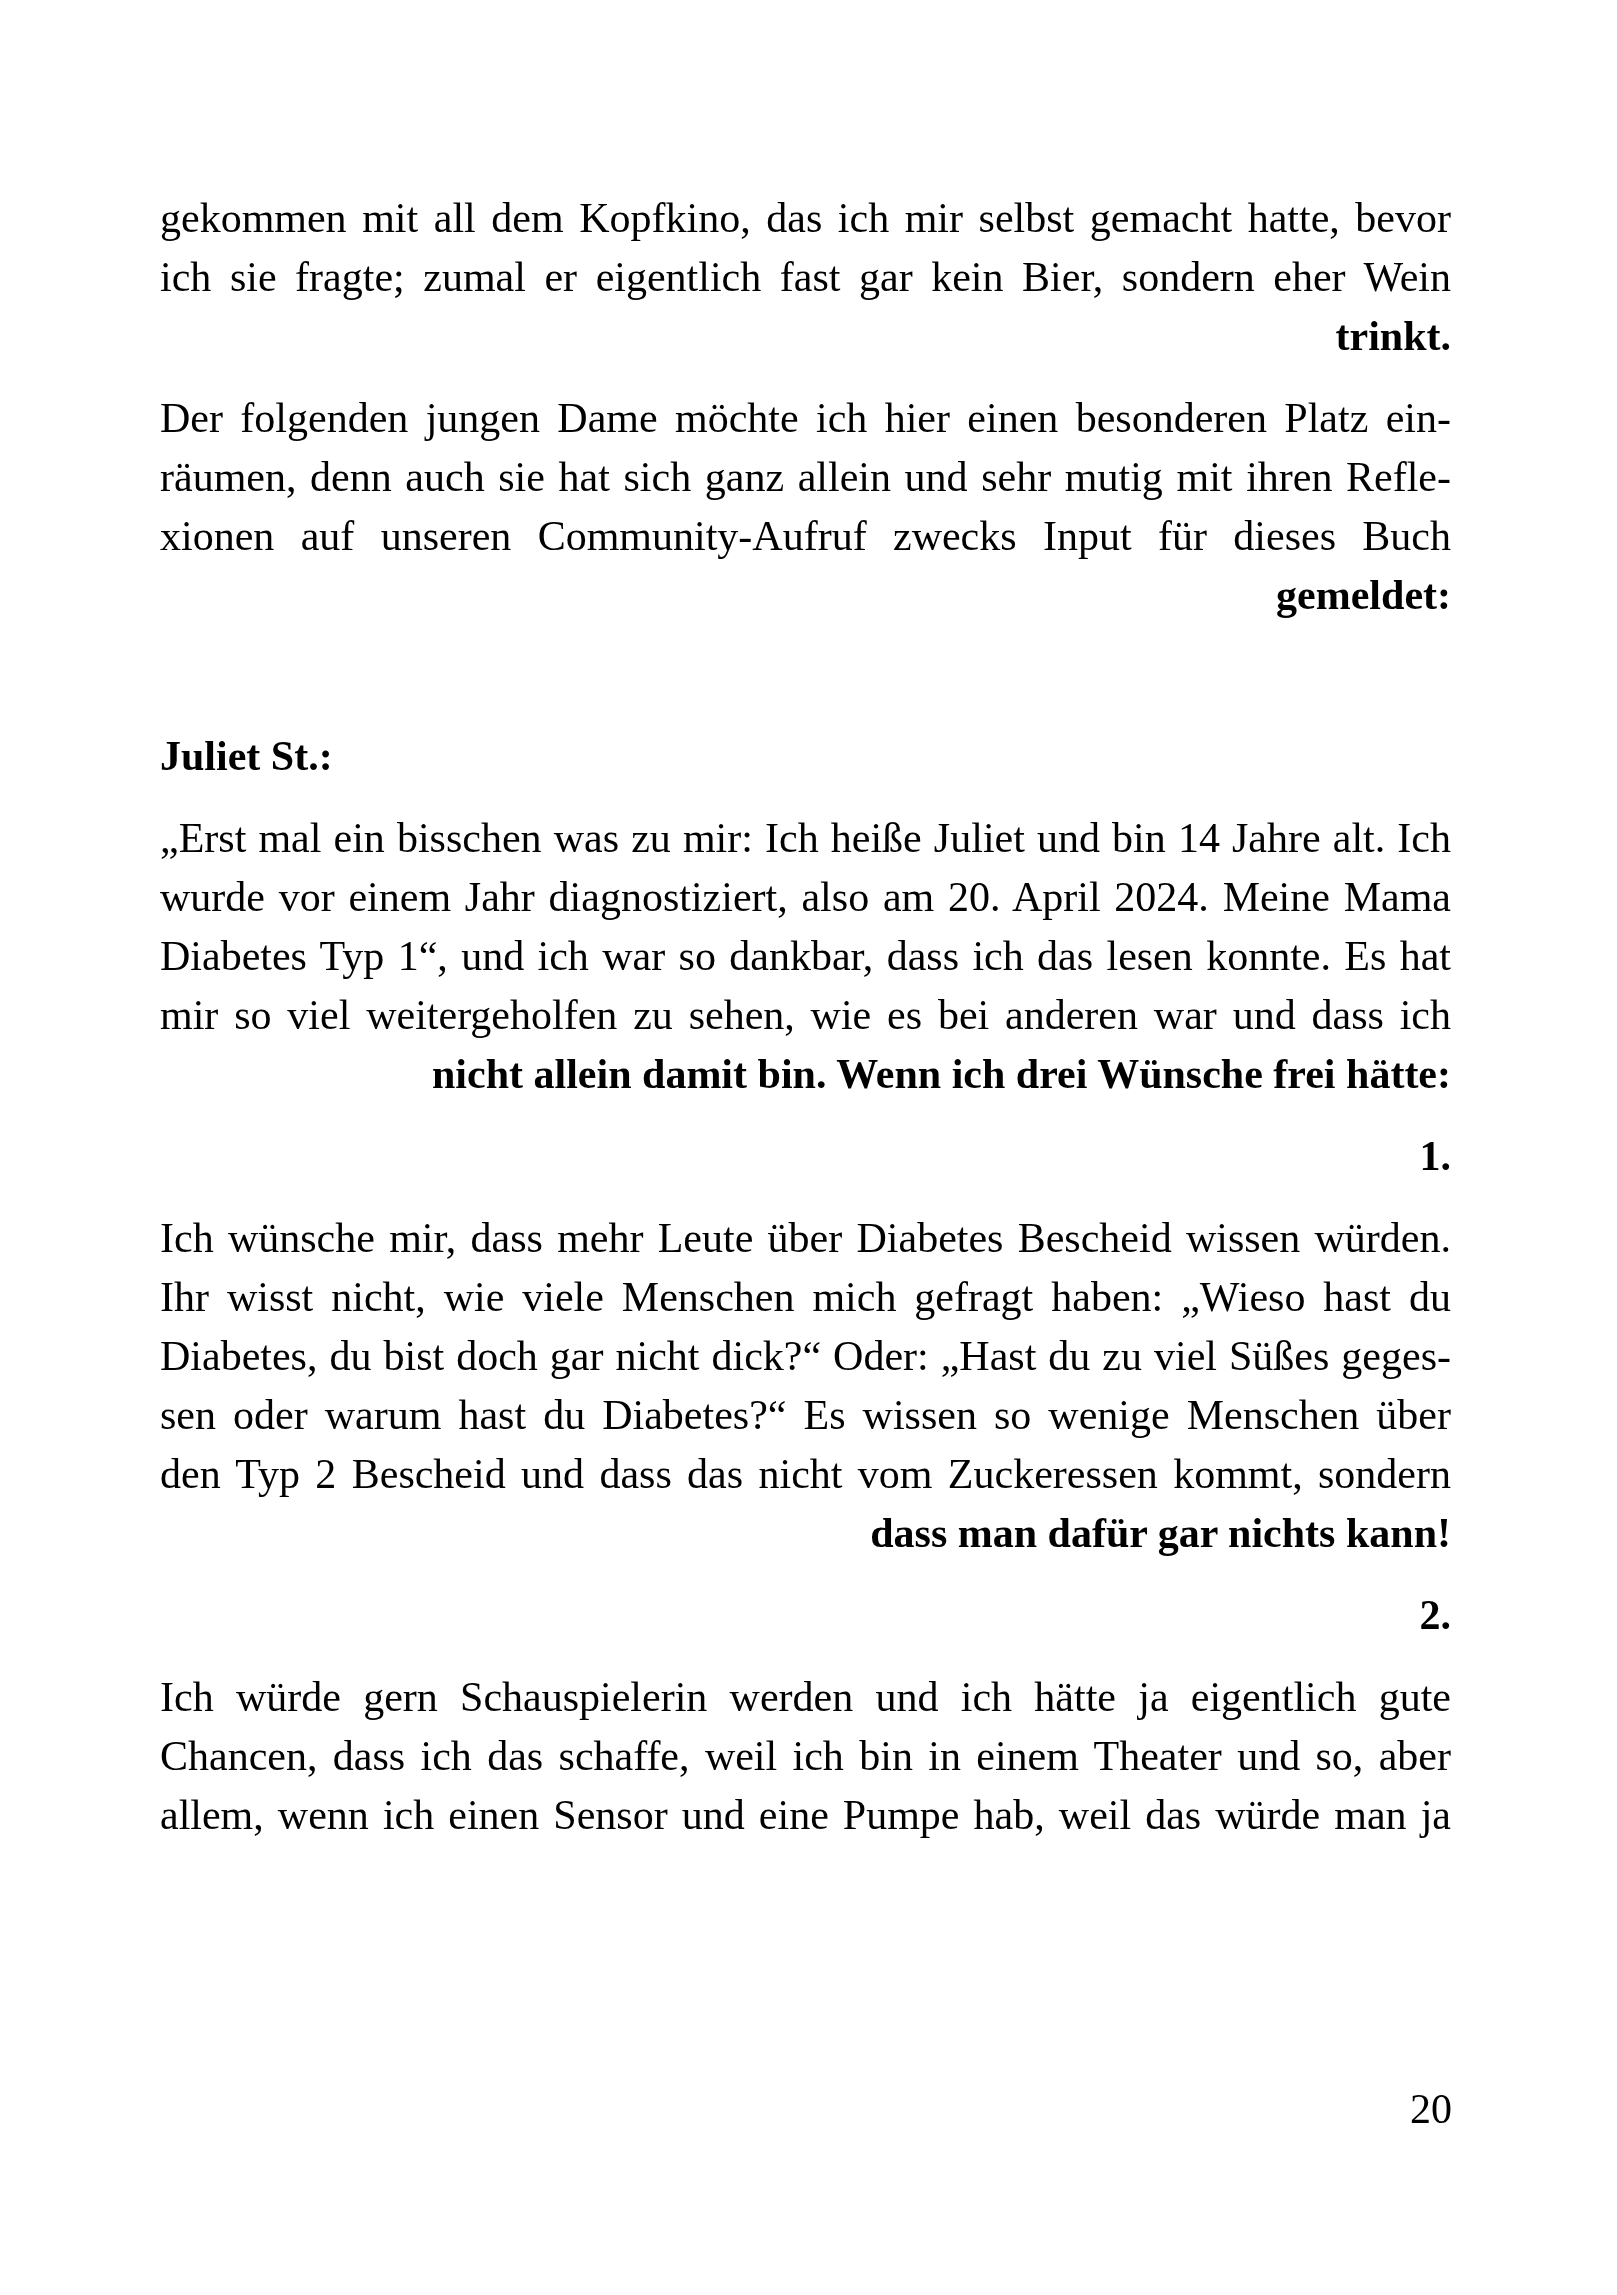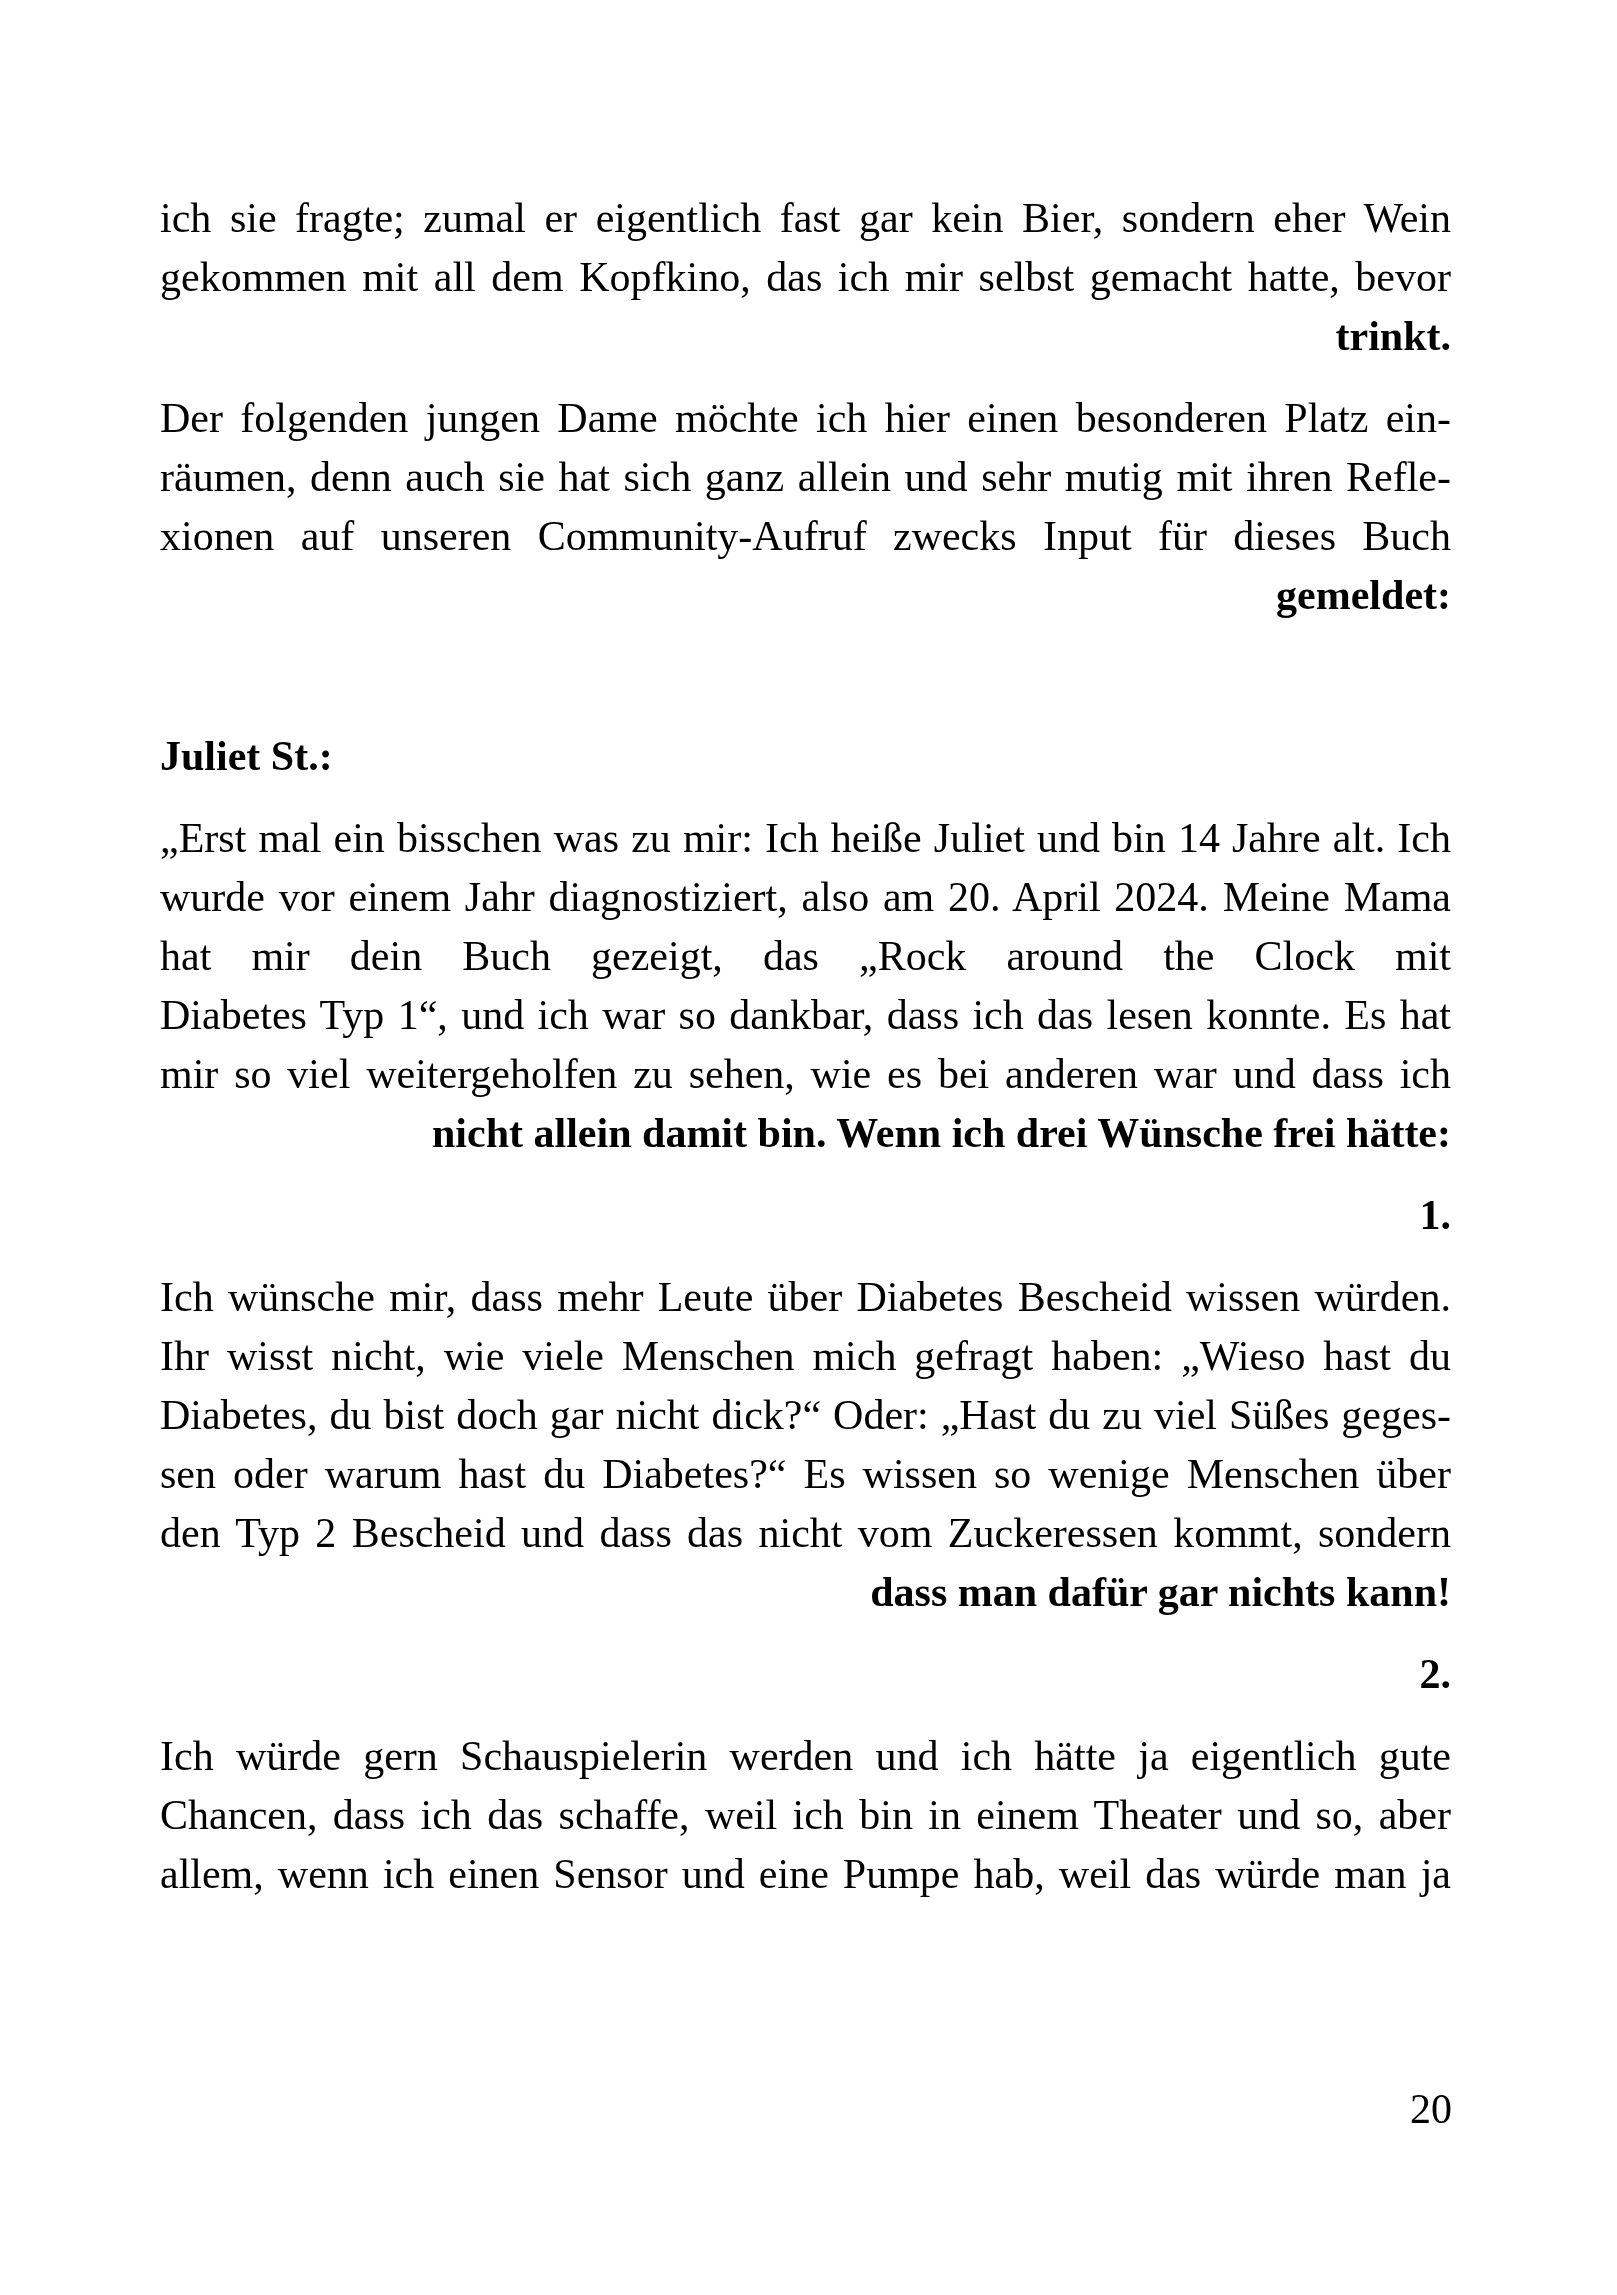--- a/index.html
+++ b/index.html
@@ -46,38 +46,37 @@
     line-height: 59px;
     text-align: right;
   }
 </style>
 </head>
 <body>
 
 <div class="page">
 
   <div class="block">
+    <div class="line">gekommen mit all dem Kopfkino, das ich mir selbst gemacht hatte, bevor</div>
     <div class="line">ich sie fragte; zumal er eigentlich fast gar kein Bier, sondern eher Wein</div>
-    <div class="line">gekommen mit all dem Kopfkino, das ich mir selbst gemacht hatte, bevor</div>
     <div class="line nj">trinkt.</div>
   </div>
 
   <div class="block">
     <div class="line">Der folgenden jungen Dame möchte ich hier einen besonderen Platz ein-</div>
     <div class="line">räumen, denn auch sie hat sich ganz allein und sehr mutig mit ihren Refle-</div>
     <div class="line">xionen auf unseren Community-Aufruf zwecks Input für dieses Buch</div>
     <div class="line nj">gemeldet:</div>
   </div>
 
   <div class="heading">Juliet St.:</div>
 
   <div class="block">
     <div class="line">„Erst mal ein bisschen was zu mir: Ich heiße Juliet und bin 14 Jahre alt. Ich</div>
     <div class="line">wurde vor einem Jahr diagnostiziert, also am 20. April 2024. Meine Mama</div>
-    <div class="line">hat mir dein Buch gezeigt, das „Rock around the Clock mit</div>
     <div class="line">Diabetes Typ 1“, und ich war so dankbar, dass ich das lesen konnte. Es hat</div>
     <div class="line">mir so viel weitergeholfen zu sehen, wie es bei anderen war und dass ich</div>
     <div class="line nj">nicht allein damit bin. Wenn ich drei Wünsche frei hätte:</div>
   </div>
 
   <div class="block">
     <div class="line nj">1.</div>
   </div>
 
   <div class="block">

